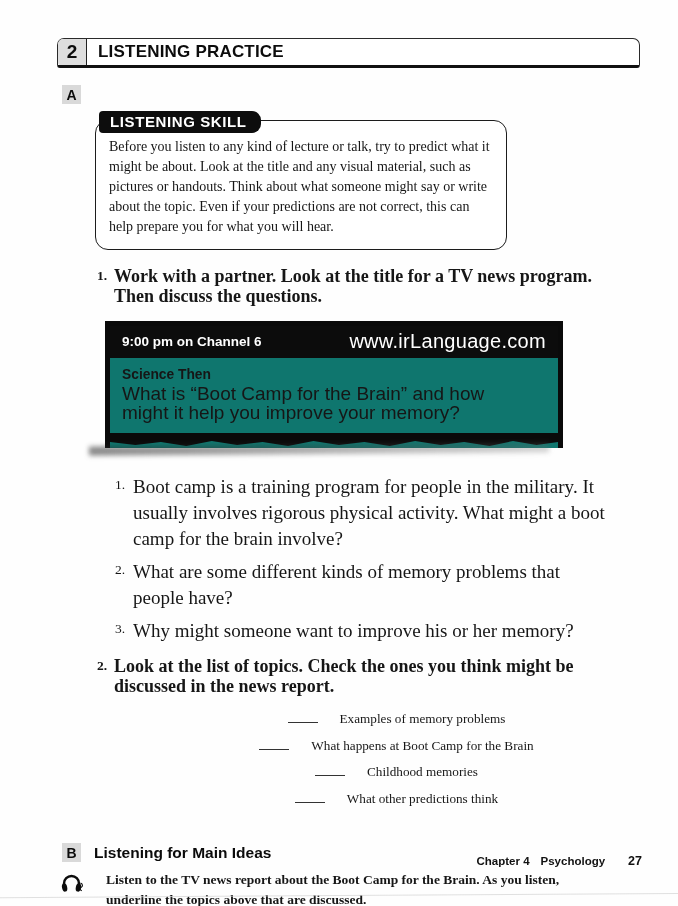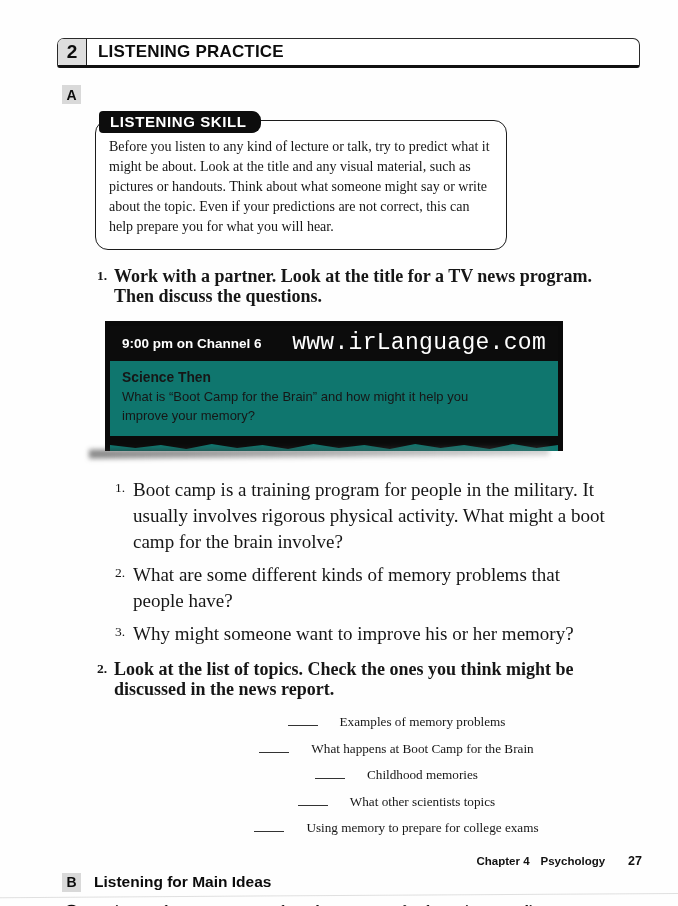--- a/index.html
+++ b/index.html
@@ -77,24 +77,24 @@
   .ex-instr { font-weight: 700; font-size: 18px; line-height: 20px; width: 500px; }
   
   .tv-wrap { margin: 15px 0 0 105px; width: 458px; }
   .tv-box { border: 5px solid #0a0a0a; border-bottom: none; background: #0f766e; }
   .tv-banner {
     background: #0c0c0c; color: #fff;
     display: flex; justify-content: space-between; align-items: center;
     padding: 4px 12px 5px 12px;
   }
   .tv-time { font-family: "Liberation Sans", sans-serif; font-weight: 700; font-size: 13.5px; }
-  .tv-watermark { font-family: Liberation Mono, monospace; font-size: 23px; letter-spacing: 0.3px; }
+  .tv-watermark { font-family: Liberation Sans, sans-serif; font-size: 20px; letter-spacing: 0.3px; }
   .tv-content { padding: 7px 12px 11px 12px; font-family: "Liberation Sans", sans-serif; }
   .tv-title { font-weight: 700; font-size: 13.8px; line-height: 19px; }
-  .tv-desc { font-size: 13px; line-height: 19px; width: 380px; }
+  .tv-desc { font-size: 19px; line-height: 19px; width: 380px; }
   .tv-jagged { display: block; width: 100%; height: 15px; }
   .tv-shadow {
     height: 9px; margin: -3px 14px 0 -16px;
     background: linear-gradient(to right, rgba(40,40,40,0.55), rgba(110,110,110,0.30));
     filter: blur(2.5px);
     transform: rotate(-0.4deg);
   }
   
   .q-list { margin: 20px 0 0 115px; list-style: none; }
   .q-row { display: flex; margin-bottom: 7px; }
@@ -195,25 +195,21 @@
       <div class="topic-row">
       <span class="topic-blank"></span>
       <span class="topic-text">What happens at Boot Camp for the Brain</span>
     </div>
       <div class="topic-row">
       <span class="topic-blank"></span>
       <span class="topic-text">Childhood memories</span>
     </div>
       <div class="topic-row">
       <span class="topic-blank"></span>
-      <span class="topic-text">What other scientists topics</span>
-    </div>
-      <div class="topic-row">
-      <span class="topic-blank"></span>
-      <span class="topic-text">Using memory to prepare for college exams</span>
+      <span class="topic-text">What other predictions think</span>
     </div>
     </div>
 
   <div class="part-heading part-b-heading">
     <span class="letter-sq">B</span>
     <span class="part-title">Listening for Main Ideas</span>
   </div>
 
   <div class="b-instr">
     <svg class="hp-icon" width="24" height="22" viewBox="0 0 24 22">

